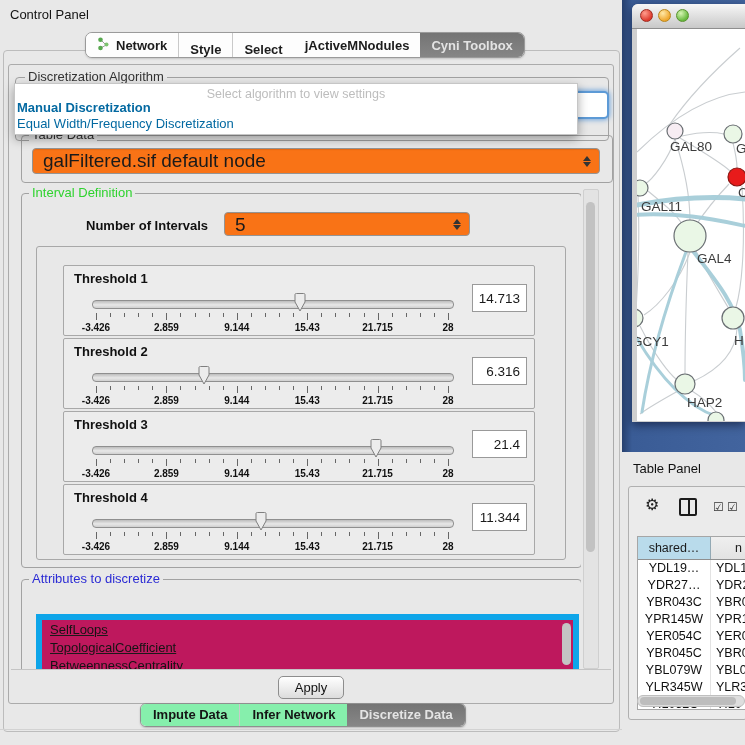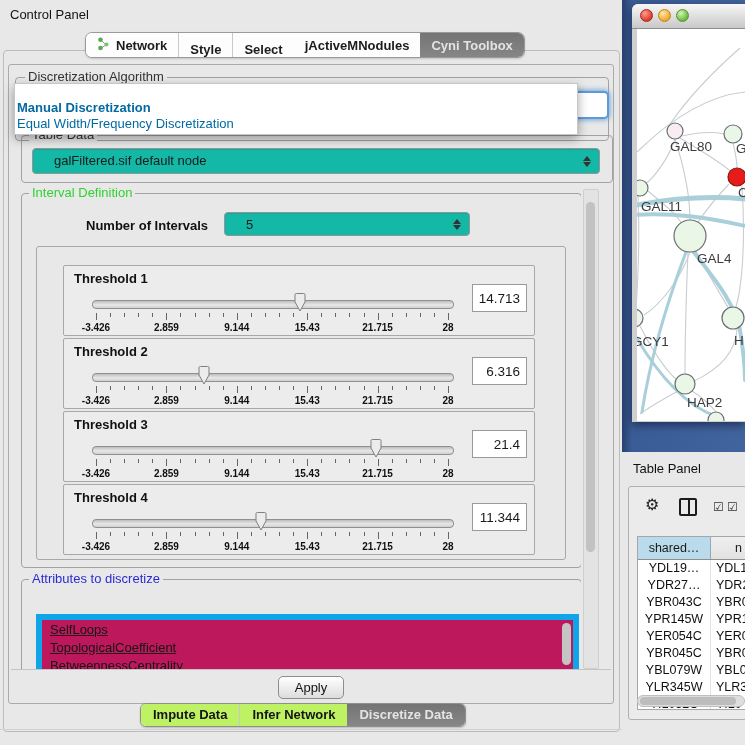--- a/index.html
+++ b/index.html
@@ -38,22 +38,22 @@
   #algo-popup{position:absolute;left:5px;top:18px;width:562px;height:50px;background:#fff;
     border:1px solid #c6c6c6;box-shadow:0 4px 10px rgba(0,0,0,.35);z-index:60;}
   #algo-hint{position:absolute;left:0;top:3px;width:100%;text-align:center;font-size:12.5px;color:#bdbdbd;}
   .algo-opt{position:absolute;left:2px;font-size:13px;color:#0369a1;white-space:nowrap;}
   #algo-opt-0{top:16px;font-weight:bold;}
   #algo-opt-1{top:32px;}
 
   
   #td-group{left:12px;top:70px;width:590px;height:46px;}
   #td-legend{left:20px;top:62px;}
-  .combo{position:absolute;background:#14b8a6;border:1px solid #949494;border-radius:4px;
-    font-size:13px;line-height:24px;padding-left:21px;box-sizing:border-box;
+  .combo{position:absolute;background:#f97316;border:1px solid #949494;border-radius:4px;
+    font-size:19px;line-height:24px;padding-left:10px;box-sizing:border-box;
     box-shadow:inset 0 1px 1px rgba(0,0,0,.08);}
   .stepper{position:absolute;right:8px;top:0;height:100%;display:flex;flex-direction:column;justify-content:center;gap:1px;}
   .stepper i{width:0;height:0;border-left:4px solid transparent;border-right:4px solid transparent;display:block;}
   .stepper .up{border-bottom:5px solid #333;}
   .stepper .dn{border-top:5px solid #333;}
   #td-combo{left:10px;top:12px;width:568px;height:26px;}
 
   
   #viewport{position:absolute;left:6px;top:122px;width:566px;height:482px;overflow:hidden;}
   #vscroll{position:absolute;left:574px;top:124px;width:14px;height:478px;background:#e3e3e3;border:1px solid #cfcfcf;border-radius:2px;}
@@ -91,21 +91,21 @@
   #attr-list .thumb-v2{position:absolute;right:2px;top:3px;width:9px;height:42px;background:#c4c4c4;border-radius:5px;}
 
   
   #apply-row{position:absolute;left:2px;top:604px;width:600px;height:34px;border-top:1px solid #c4c4c4;text-align:center;}
   #apply-btn{margin-top:6px;display:inline-block;width:64px;height:21px;line-height:21px;font-size:13px;color:#111;
     background:linear-gradient(#ffffff,#dcdcdc);border:1px solid #8d8d8d;border-radius:5px;}
 
   
   #bottom-tabs{position:absolute;left:140px;top:703px;height:22px;display:flex;background:#fff;
     border:1px solid #8f8f8f;border-radius:6px;overflow:hidden;box-shadow:0 1px 2px rgba(0,0,0,.2);}
-  .btab{padding:0 12px;font-size:13px;font-weight:bold;line-height:22px;color:#151515;background:#bef264;}
+  .btab{padding:0 12px;font-size:13px;font-weight:bold;line-height:22px;color:#151515;background:#86efac;}
   .btab.sep{border-left:1px solid #c9c9c9;}
   .btab.sel{background:linear-gradient(#747474,#878787);color:#e4e4e4;}
   #cp-bottom-line{position:absolute;left:0;top:729px;width:622px;border-top:1px solid #d2d2d2;}
 
   
   #mdi{position:absolute;left:622px;top:0;width:123px;height:452px;
     background:linear-gradient(90deg,#27406e 0,#3a5c96 10px,#42649e 100%);}
   #net-window{position:absolute;left:632px;top:4px;width:113px;height:418px;background:#cfcfcf;
     border-radius:6px 0 0 0;box-shadow:0 3px 10px rgba(0,0,20,.5);}
   #net-titlebar{position:absolute;left:0;top:0;width:113px;height:24px;border-radius:6px 0 0 0;
@@ -174,20 +174,21 @@
 
   <div id="outer-border"></div>
 
   <div id="main-outer">
 
     <div id="disc-group" class="groupbox"></div>
     <div id="disc-legend" class="legend">Discretization Algorithm</div>
     <div id="combo-behind"></div>
 
     <div id="algo-popup">
+      <div id="algo-hint">Select algorithm to view settings</div>
       <div id="algo-opt-0" class="algo-opt">Manual Discretization</div>
       <div id="algo-opt-1" class="algo-opt">Equal Width/Frequency Discretization</div>
     </div>
 
     <div id="td-group" class="groupbox">
       <div id="td-combo" class="combo">
         <span>galFiltered.sif default node</span>
         <span class="stepper">
             <i class="up"></i>
             <i class="dn"></i>

